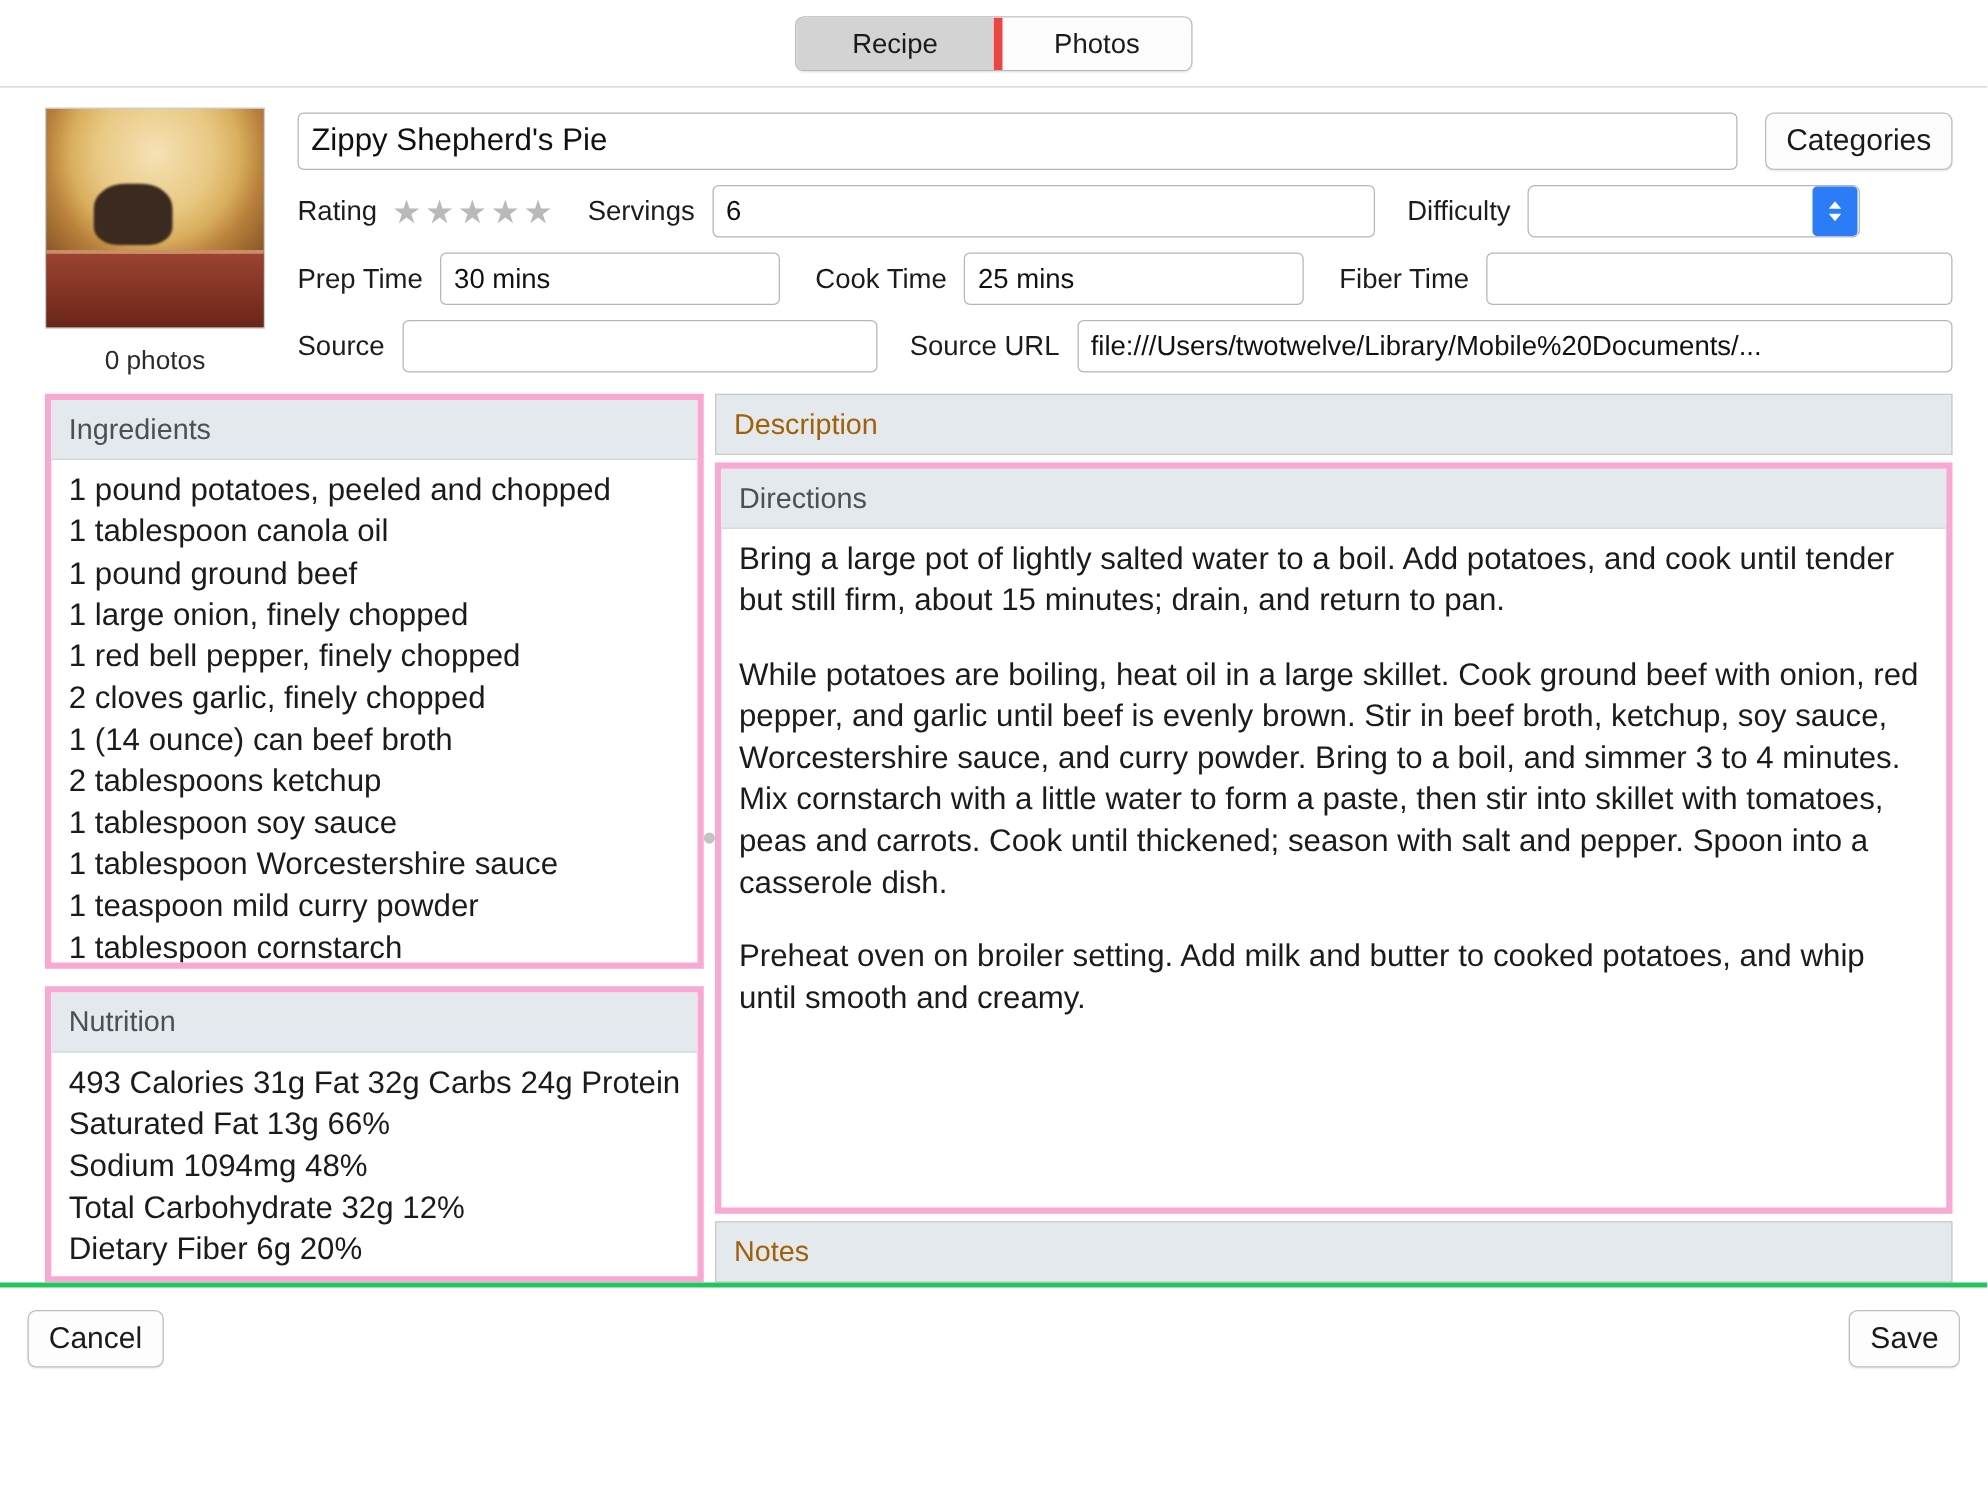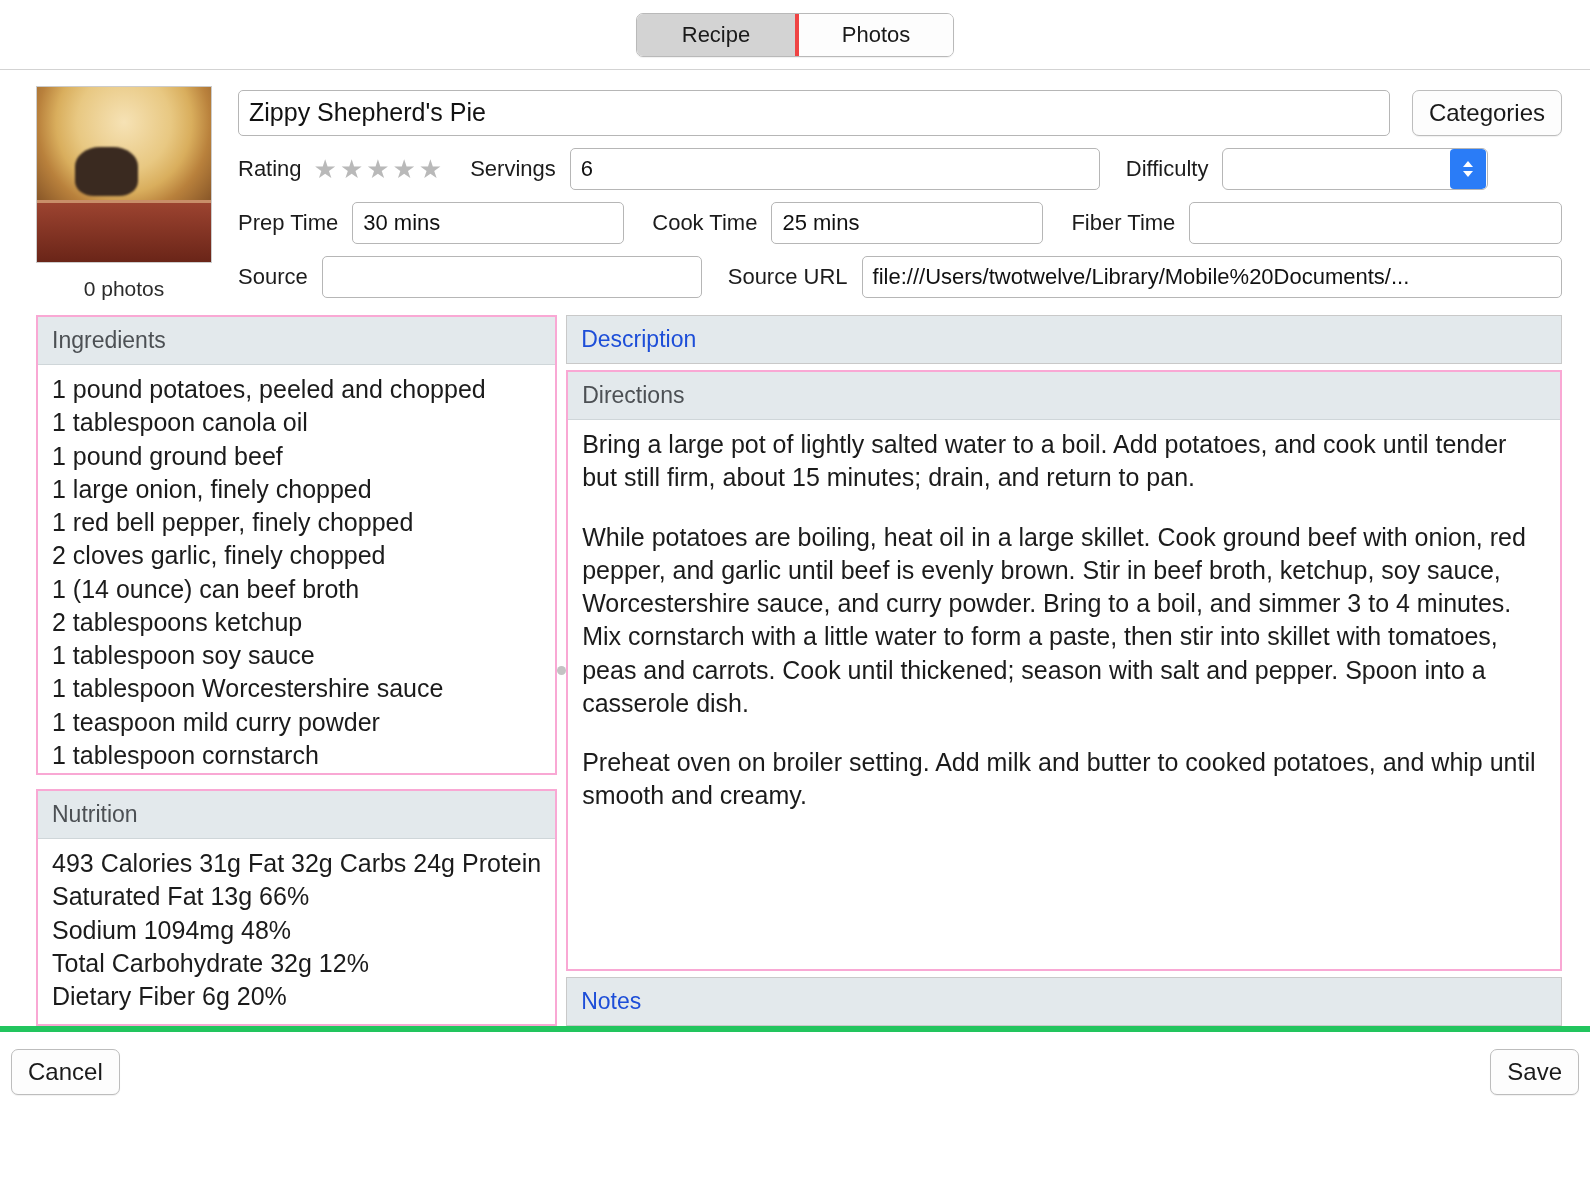--- a/index.html
+++ b/index.html
@@ -35,21 +35,21 @@
     box-shadow: 0 1px 1px rgba(0,0,0,0.06);
   }
   .segment {
     min-width: 158px;
     display: flex; align-items: center; justify-content: center;
     font-size: 22px;
     background: #fdfdfd;
     color: #1a1a1a;
     cursor: default;
   }
-  .segment + .segment { border-left: 4px solid #ef4444; }
+  .segment + .segment { border-left: 7px solid #ef4444; }
   .segment.active { background: #d3d3d3; font-weight: 500; }
 
   
   .header {
     padding: 16px 28px 6px 36px;
     flex: 0 0 auto;
   }
   .hdr-row { display: flex; align-items: center; }
   .thumb-col {
     width: 176px;
@@ -158,21 +158,21 @@
   .col { display: flex; flex-direction: column; min-height: 0; }
   .col.left { width: 742px; }
   .divider {
     width: 26px;
     display: flex; align-items: center; justify-content: center;
   }
   .dot { width: 9px; height: 9px; border-radius: 50%; background: #c3c3c3; }
   .col.right { flex: 1 1 auto; }
 
   .panel {
-    border: 2px solid #f9a8d4;
+    border: 5px solid #f9a8d4;
     background: #ffffff;
     display: flex; flex-direction: column;
     min-height: 0;
     overflow: hidden;
   }
   .panel-title {
     background: #e3e9ec;
     border-bottom: 1px solid #cfd6d9;
     font-size: 23px;
     color: #4c5054;
@@ -187,31 +187,31 @@
     overflow: hidden;
     flex: 1 1 auto;
   }
   .panel-body p { margin: 0 0 26px 0; }
   .panel-body .line { white-space: nowrap; }
 
   .header-only {
     border: 1px solid #c9c9c9;
     background: #e3e9ec;
     font-size: 23px;
-    color: #1d4ed8;
+    color: #a16207;
     padding: 10px 14px;
     flex: 0 0 auto;
   }
 
   
   .footer {
     height: 86px;
-    border-top: 6px solid #22c55e;
+    border-top: 4px solid #22c55e;
     display: flex; align-items: center; justify-content: space-between;
-    padding: 0 11px;
+    padding: 0 22px;
     flex: 0 0 auto;
     background: #ffffff;
   }
 </style>
 </head>
 <body>
 
 <div class="window">
 
   <div class="tabbar">

